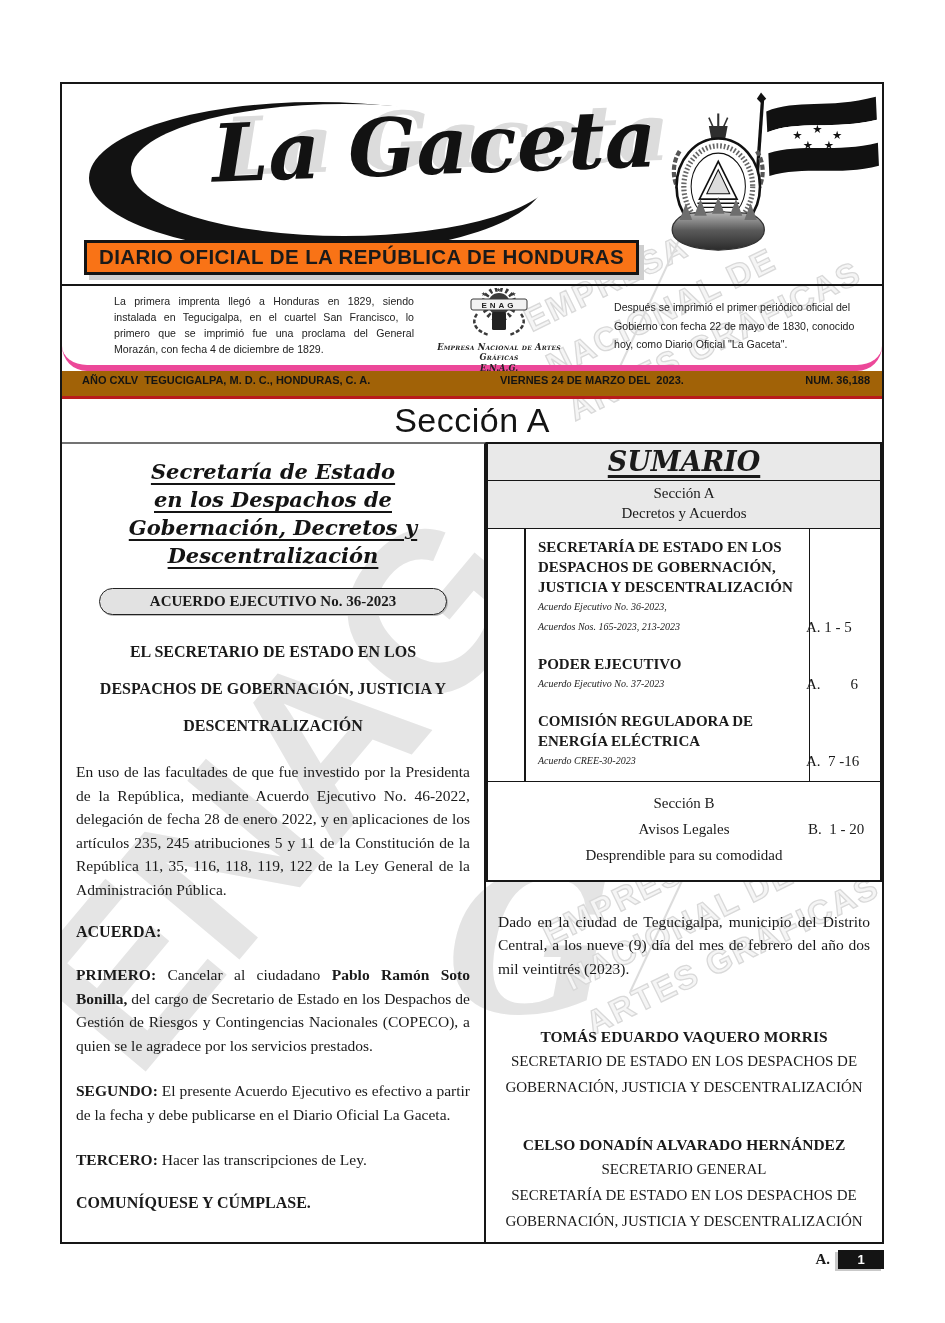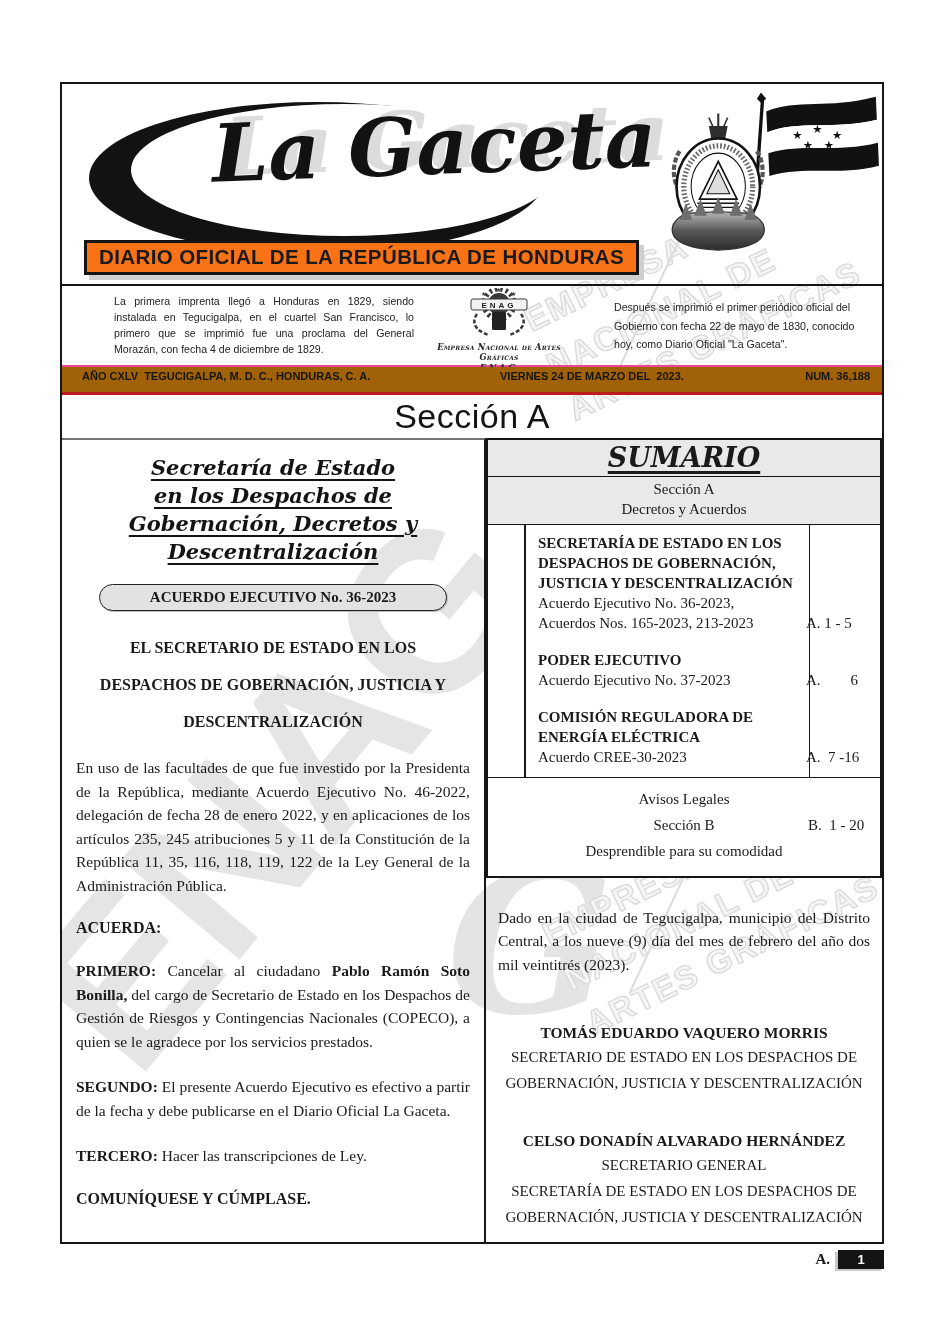--- a/index.html
+++ b/index.html
@@ -32,21 +32,21 @@
   #crescent{position:absolute;left:15px;top:12px;}
   #logo-text{position:absolute;left:150px;top:22px;font-family:"DejaVu Serif",serif;
              font-style:italic;font-weight:bold;font-size:80px;line-height:1;color:#121212;
              transform:rotate(-2deg);text-shadow:13px -6px 0 #dcdcdc;white-space:nowrap;}
   #emblem{position:absolute;left:578px;top:6px;}
   #diario-box{position:absolute;left:22px;bottom:9px;border:3px solid #141414;background:#f97316;
               padding:2px 12px 3px 12px;font-family:"Liberation Sans",sans-serif;font-weight:bold;
               font-size:20.5px;letter-spacing:.4px;box-shadow:5px 5px 0 #cfcfcf;white-space:nowrap;}
 
   
-  #inforow{height:79px;border-bottom:2px solid #ec4899;position:relative;}
+  #inforow{height:79px;border-bottom:6px solid #ec4899;position:relative;border-radius:25px;}
   #note-left{position:absolute;left:52px;top:8px;width:300px;font-family:"Liberation Sans",sans-serif;
              font-size:10.6px;line-height:1.5;text-align:justify;color:#222;}
   #enag-block{position:absolute;left:362px;top:2px;width:150px;text-align:center;}
   #enag-caption{font-family:"DejaVu Serif",serif;font-style:italic;font-weight:bold;font-size:8.3px;
                 font-variant:small-caps;letter-spacing:.2px;color:#222;line-height:1.25;}
   #enag-abbr{font-family:"DejaVu Serif",serif;font-style:italic;font-weight:bold;font-size:8.3px;color:#222;}
   #note-right{position:absolute;left:552px;top:12px;width:258px;font-family:"Liberation Sans",sans-serif;
               font-size:10.6px;line-height:1.75;text-align:left;color:#222;}
 
   
@@ -84,21 +84,21 @@
                  font-family:"DejaVu Serif",serif;font-style:italic;font-weight:bold;font-size:27px;}
   #sumario-title span{text-decoration:underline;text-decoration-thickness:2.5px;text-underline-offset:4px;}
   #sumario-sub{background:#e9e9e9;border-top:1.5px solid #161616;text-align:center;
                font-size:15px;line-height:1.35;padding:2px 0 4px;}
   #sumario-entries{border-top:1.5px solid #161616;position:relative;padding:8px 80px 10px 50px;}
   .vline-left{position:absolute;left:36px;top:0;bottom:0;width:1.5px;background:#161616;}
   .vline-right{position:absolute;right:70px;top:0;bottom:0;width:1.5px;background:#161616;}
   .entry{position:relative;margin-bottom:17px;}
   .entry:last-child{margin-bottom:0;}
   .entry-h{font-weight:bold;font-size:15px;line-height:20px;}
-  .entry-l{font-size:15px;line-height:20px;}
+  .entry-l{font-size:10px;line-height:20px;font-style:italic;}
   .entry-page{position:absolute;right:-76px;bottom:1px;width:70px;font-size:15px;white-space:pre;}
   #sumario-b{border-top:1.5px solid #161616;position:relative;text-align:center;
              font-size:15px;line-height:26px;padding:8px 0 12px;}
   #sumario-b .entry-page{right:6px;top:34px;bottom:auto;text-align:left;width:66px;}
 
   
   #right-body{padding:0 12px 0 12px;margin-top:12px;}
   #dado{font-size:15.5px;line-height:23.5px;text-align:justify;margin-top:28px;}
   .sig-name{font-weight:bold;font-size:15.5px;text-align:center;line-height:22px;}
   .sig-title{font-size:15px;text-align:center;line-height:26px;}
@@ -286,22 +286,22 @@
 
             <div class="entry">
               <div class="entry-h">COMISIÓN REGULADORA DE</div>
               <div class="entry-h">ENERGÍA ELÉCTRICA</div>
               <div class="entry-l">Acuerdo CREE-30-2023</div>
               <div class="entry-page">A.  7 -16</div>
             </div>
           </div>
 
           <div id="sumario-b">
+            <div>Sección B</div>
             <div>Avisos Legales</div>
-            <div>Sección B</div>
             <div>Desprendible para su comodidad</div>
             <div class="entry-page">B.  1 - 20</div>
           </div>
         </div>
 
         <div id="right-body">
           <p id="dado">Dado en la ciudad de Tegucigalpa, municipio del Distrito Central, a los nueve (9) día del mes de febrero del año dos mil veintitrés (2023).</p>
 
           <div id="sig1">
             <div class="sig-name">TOMÁS EDUARDO VAQUERO MORRIS</div>

